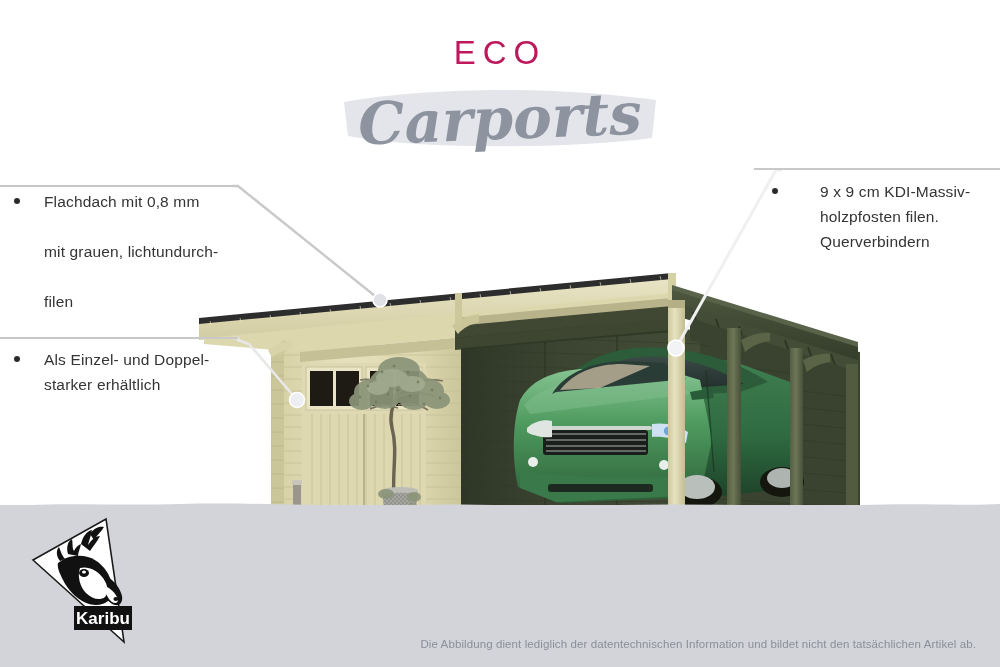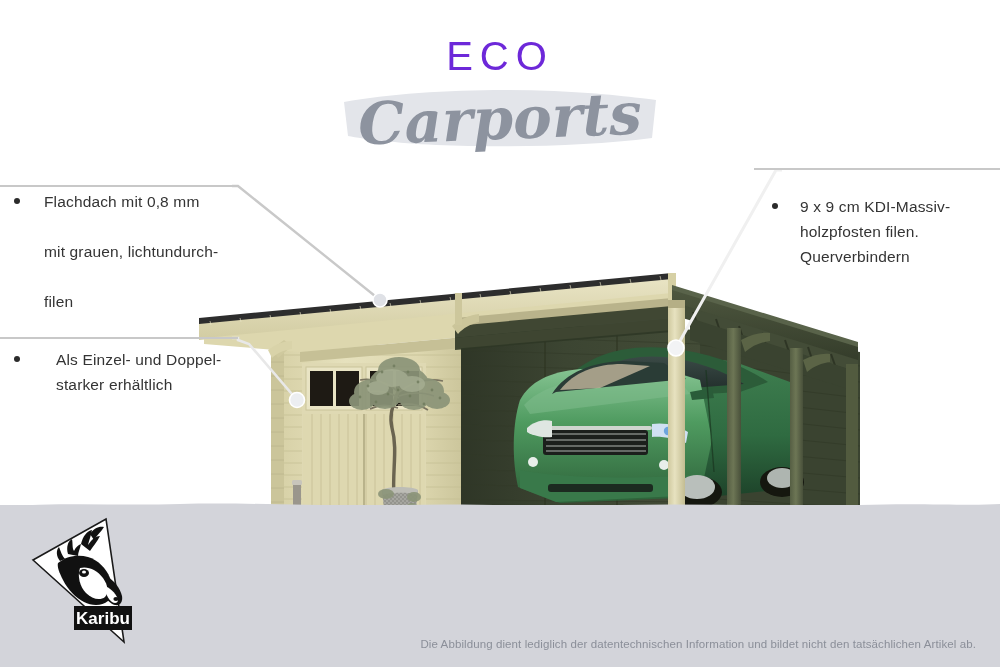--- a/index.html
+++ b/index.html
@@ -14,23 +14,23 @@
     width: 1000px; height: 667px;
     background: #ffffff;
     overflow: hidden;
   }
 
   
   .eco-title {
     position: absolute;
     top: 34px; left: 0; width: 1000px;
     text-align: center;
-    font-size: 40px;
+    font-size: 33px;
     letter-spacing: 7px;
-    color: #6d28d9;
+    color: #be185d;
     font-weight: 300;
     font-family: "Liberation Sans", sans-serif;
   }
   .banner-wrap {
     position: absolute;
     top: 86px; left: 340px;
     width: 320px; height: 66px;
   }
   .banner-shape {
     position: absolute; inset: 0;
@@ -105,22 +105,22 @@
 
   #callout-roof  { left: 0px;   top: 185px; width: 250px; }
   #callout-types { left: 0px;   top: 337px; width: 250px; }
   #callout-posts { left: 752px; top: 168px; width: 248px; }
 
   #callout-roof .callout-rule  { width: 238px; }
   #callout-types .callout-rule { width: 238px; }
   #callout-posts .callout-rule { width: 246px; margin-left: 2px; }
 
   #callout-roof .bullet-row  { margin-left: 14px; }
-  #callout-types .bullet-row { margin-left: 14px; margin-top: 8px; gap: 12px; }
-  #callout-posts .bullet-row { margin-left: 20px; margin-top: 24px; }
+  #callout-types .bullet-row { margin-left: 14px; margin-top: 8px; }
+  #callout-posts .bullet-row { margin-left: 20px; margin-top: 9px; gap: 20px; }
 
   
   .leaders {
     position: absolute; left: 0; top: 0;
     width: 1000px; height: 667px;
     pointer-events: none;
   }
 
   
   .logo {

